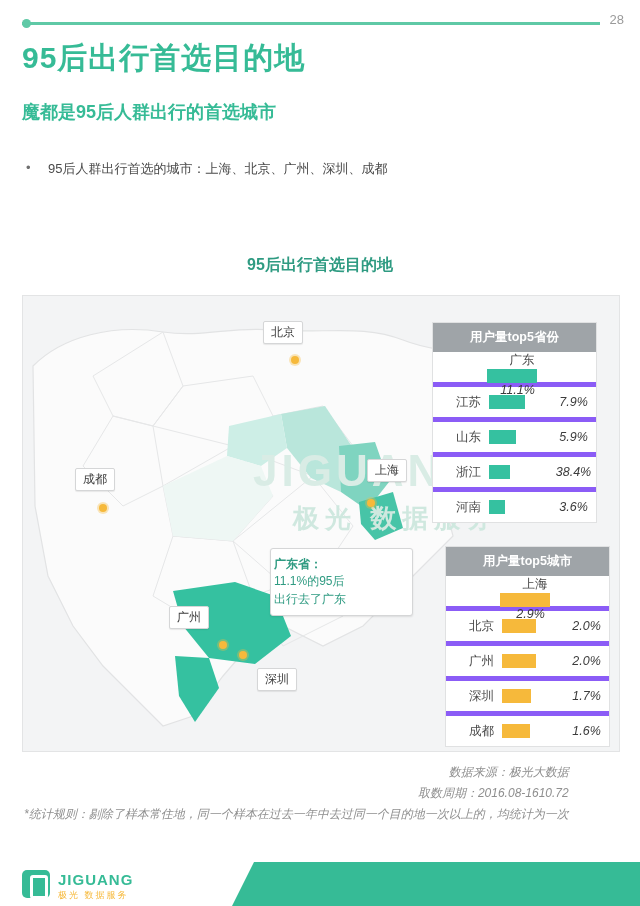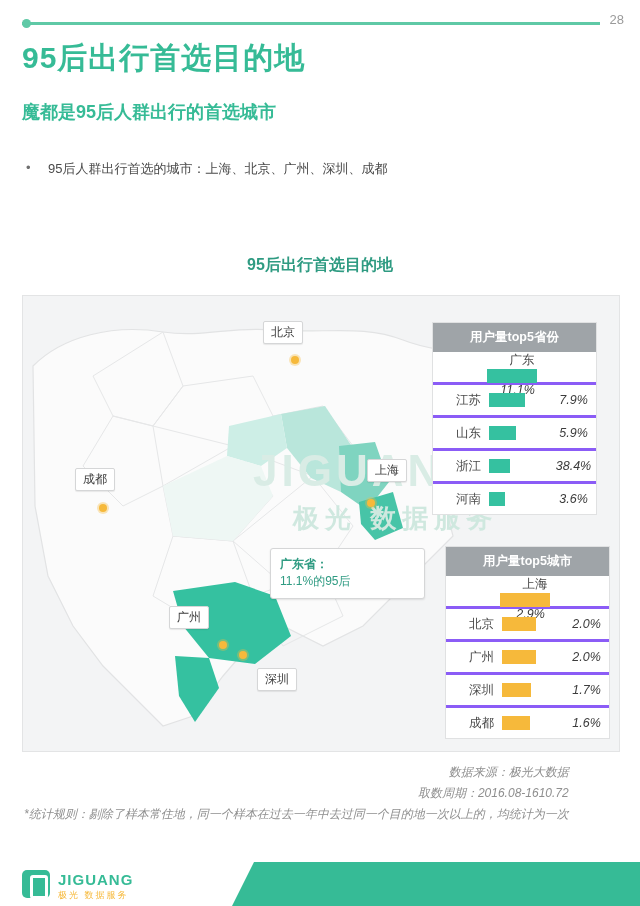--- a/index.html
+++ b/index.html
@@ -31,28 +31,28 @@
   .wm2{position:absolute;left:270px;top:205px;font-size:26px;font-weight:bold;color:#cfe8df;white-space:nowrap;letter-spacing:6px;}
 
   
   .mapbase{position:absolute;left:0;top:0;width:596px;height:455px;}
 
   .citylabel{position:absolute;background:#ffffff;border:1px solid #d5d6d7;border-radius:2px;
     padding:2px 7px;font-size:12px;color:#3c3c3c;box-shadow:0 1px 1px rgba(0,0,0,.08);}
   .citydot{position:absolute;width:8px;height:8px;border-radius:50%;background:#f6b93b;box-shadow:0 0 0 2px rgba(246,185,59,.35);}
 
   .callout{position:absolute;left:247px;top:252px;width:135px;background:#ffffff;border:1px solid #d5d6d7;
-    border-radius:3px;padding:7px 9px;font-size:12px;line-height:1.45;color:#2f9b82;box-shadow:0 1px 2px rgba(0,0,0,.1);}
+    border-radius:3px;padding:7px 3px;font-size:12px;line-height:1.45;color:#2f9b82;box-shadow:0 1px 2px rgba(0,0,0,.1);}
   .callout b{font-weight:bold;}
   .callout .ln2{color:#2f9b82;}
 
   
   .tbl{position:absolute;width:163px;background:#ffffff;border:1px solid #e0e1e2;}
   .tbl .hd{background:#9fa4a8;color:#ffffff;font-size:12.5px;font-weight:bold;text-align:center;padding:6px 16px;}
-  .row{display:flex;align-items:center;height:30px;border-top:3px solid #8b5cf6;font-size:12.5px;color:#3c3c3c;}
+  .row{display:flex;align-items:center;height:30px;border-top:5px solid #8b5cf6;font-size:12.5px;color:#3c3c3c;}
   .row:first-of-type{border-top:none;flex-direction:column;}
   .row .nm{width:48px;text-align:right;padding-right:8px;color:#4a4a4a;}
   .row .barwrap{width:56px;display:flex;align-items:center;}
   .row .bar{height:14px;background:#35c1a0;}
   .row .bar.orange{background:#f6b93b;}
   .row .val{flex:1;text-align:center;padding-left:6px;color:#3c3c3c;font-style:italic;}
 
   .tbl1{left:409px;top:26px;}
   .tbl2{left:422px;top:250px;}
 
@@ -133,20 +133,21 @@
 
     <div class="citylabel" style="left:146px;top:310px;">广州</div>
     <div class="citydot" style="left:196px;top:345px;"></div>
 
     <div class="citylabel" style="left:234px;top:372px;">深圳</div>
     <div class="citydot" style="left:216px;top:355px;"></div>
 
     <div class="callout">
       <div><b>广东省：</b></div>
       <div class="ln2">11.1%的95后</div>
+      <div class="ln2">出行去了广东</div>
     </div>
 
     <div class="tbl tbl1">
       <div class="hd">用户量top5省份</div>
       <div id="rows-prov">
           <div class="row">
             <div class="nm">广东</div>
             <div class="barwrap">
               <div class="bar" style="width: 50px;"></div>
             </div>

